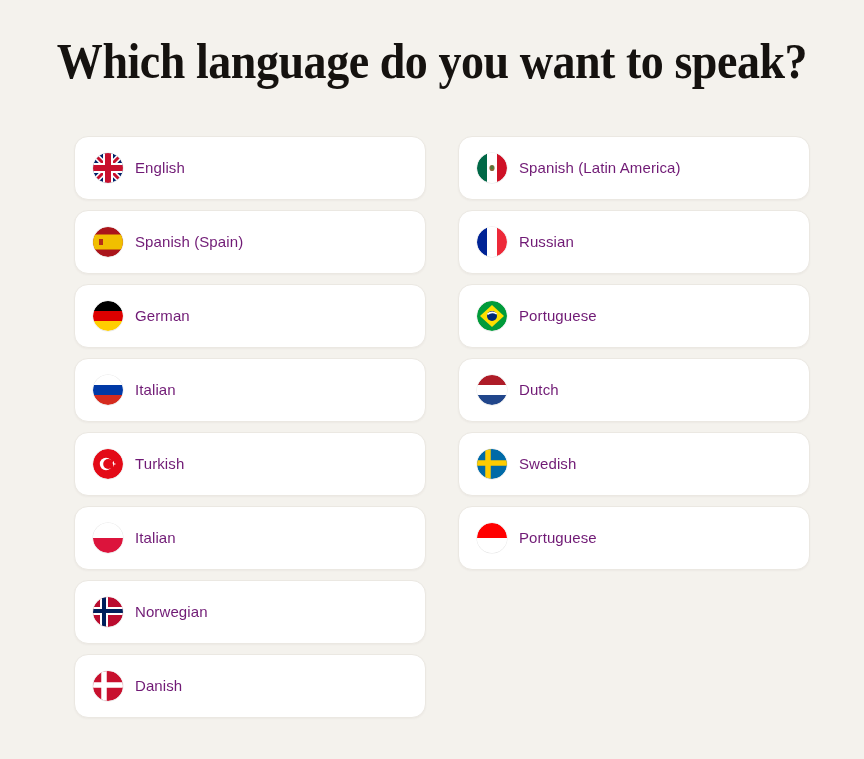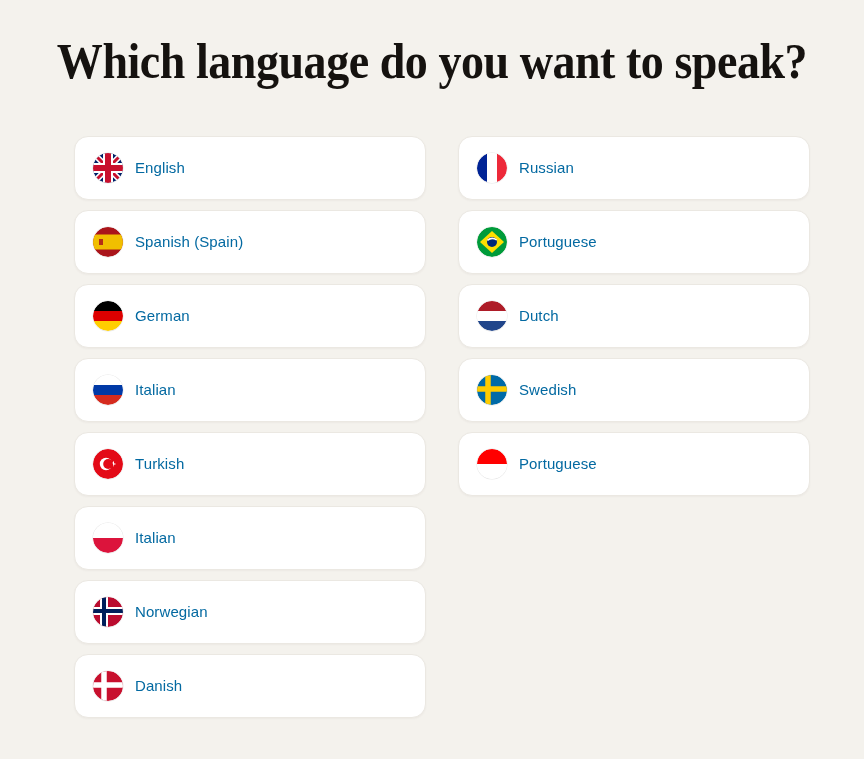--- a/index.html
+++ b/index.html
@@ -83,21 +83,21 @@
     flex: 0 0 30px;
     display: block;
     box-shadow: 0 0 0 0.5px rgba(0,0,0,0.10);
   }
   .flag svg { display: block; width: 30px; height: 30px; }
 
   .lang-label {
     margin-left: 12px;
     font-size: 15px;
     line-height: 20px;
-    color: #0369a1;
+    color: #701a75;
     letter-spacing: 0.1px;
     font-weight: 400;
     white-space: nowrap;
   }
 </style>
 </head>
 <body>
 
 <div id="page">
 
@@ -241,20 +241,39 @@
             </svg>
           </span>
           <span class="lang-label">Danish</span>
         </div>
       </div>
     <div class="lang-col" id="col-right">
         <div class="lang-card">
           <span class="flag">
     <svg viewBox="0 0 30 30">
               <defs>
+                <clipPath id="c-mx">
+                  <circle cx="15" cy="15" r="15"></circle>
+                </clipPath>
+              </defs>
+    <g clip-path="url(#c-mx)">
+      <rect width="10" height="30" fill="#006847"></rect>
+      <rect x="10" width="10" height="30" fill="#FFFFFF"></rect>
+      <rect x="20" width="10" height="30" fill="#CE1126"></rect>
+      <ellipse cx="15" cy="15" rx="2.6" ry="3.1" fill="#8a6b3a"></ellipse>
+      <ellipse cx="15" cy="14.4" rx="1.5" ry="1.8" fill="#4e7a3a"></ellipse>
+    </g>
+            </svg>
+          </span>
+          <span class="lang-label">Spanish (Latin America)</span>
+        </div>
+        <div class="lang-card">
+          <span class="flag">
+    <svg viewBox="0 0 30 30">
+              <defs>
                 <clipPath id="c-fr">
                   <circle cx="15" cy="15" r="15"></circle>
                 </clipPath>
               </defs>
     <g clip-path="url(#c-fr)">
       <rect width="10" height="30" fill="#002395"></rect>
       <rect x="10" width="10" height="30" fill="#FFFFFF"></rect>
       <rect x="20" width="10" height="30" fill="#ED2939"></rect>
     </g>
             </svg>

